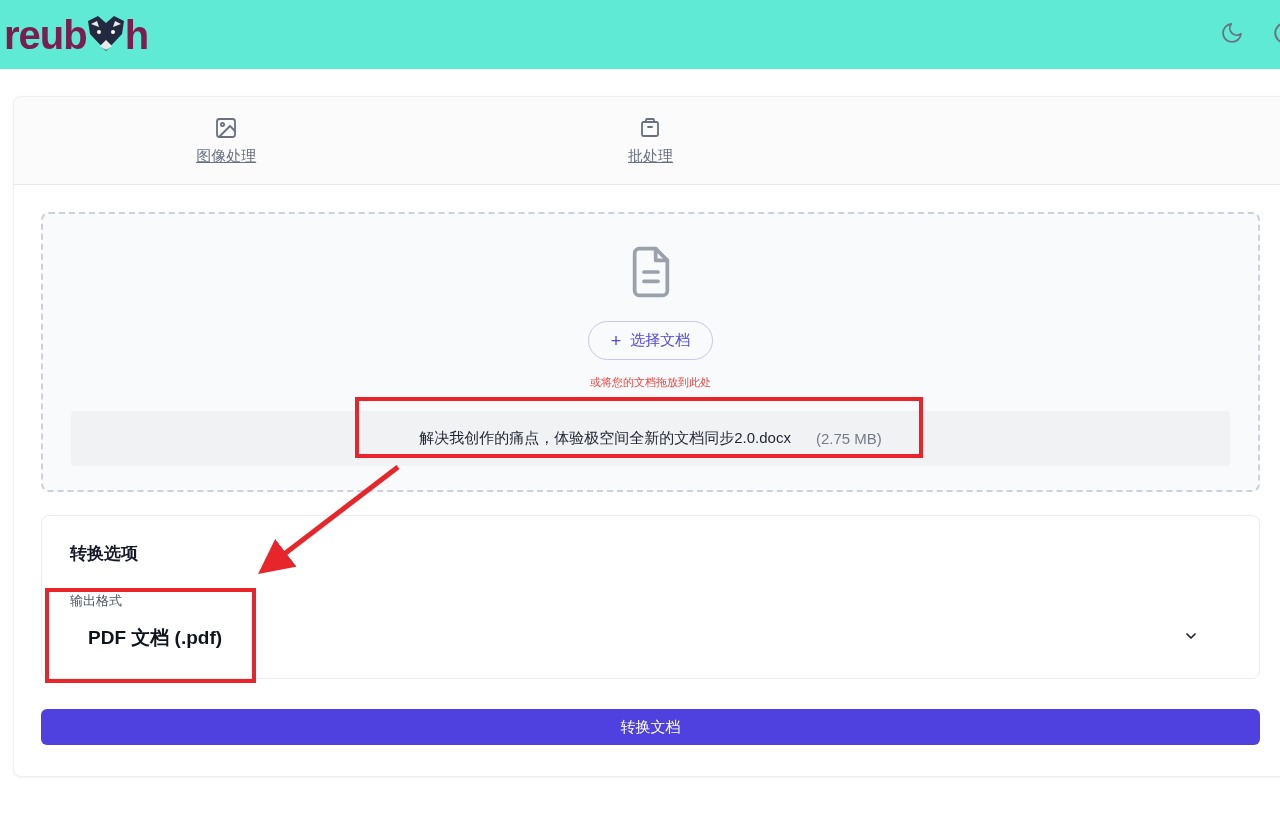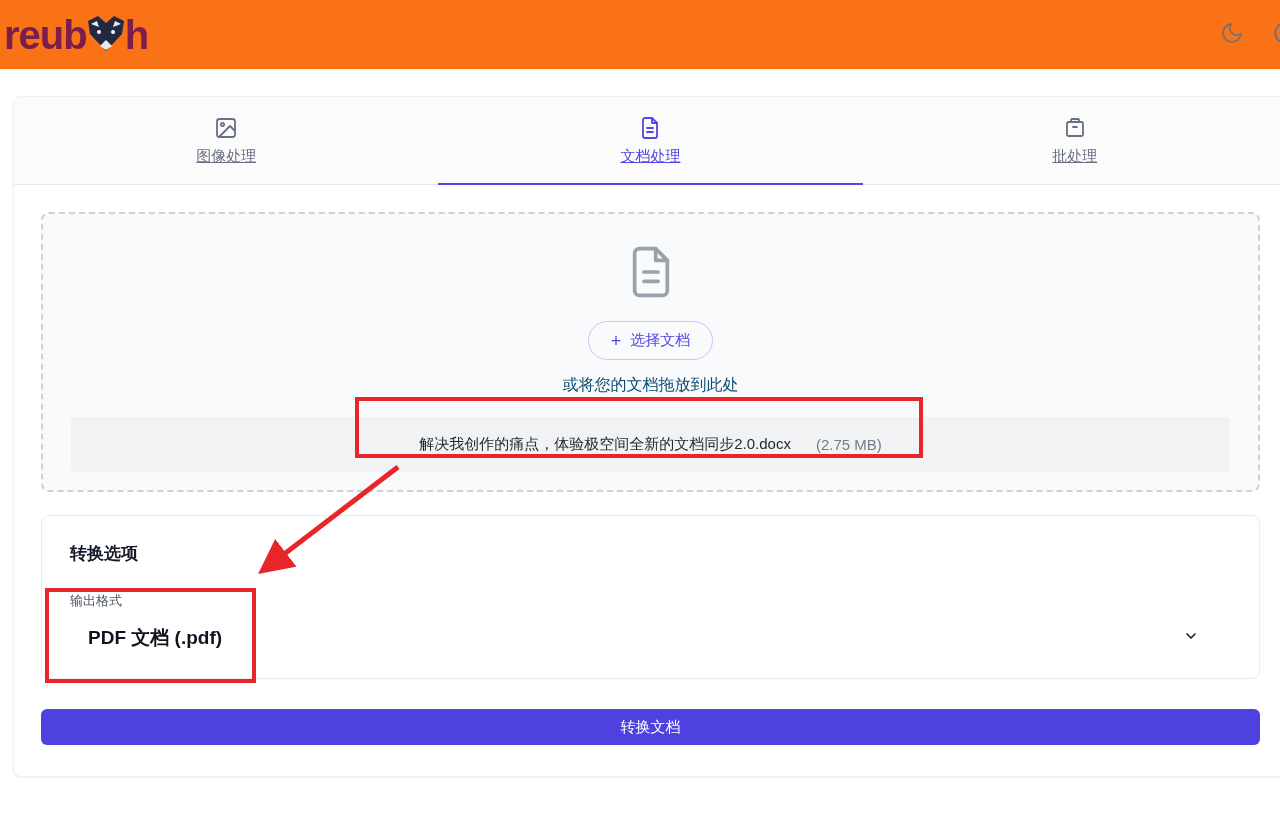--- a/index.html
+++ b/index.html
@@ -1,21 +1,21 @@
 <!DOCTYPE html>
 <html><head>
 <meta charset="utf-8">
 <style>
   * { margin: 0; padding: 0; box-sizing: border-box; }
   html, body { width: 1280px; height: 817px; overflow: hidden; background: #ffffff;
     font-family: "Liberation Sans", "DejaVu Sans", sans-serif; position: relative; }
 
   
   .header { height: 70px; display: flex; align-items: center; justify-content: space-between;
-    padding: 0 10px 0 4px; border-bottom: 1px solid #f1f1f2; background: #f97316; }
+    padding: 0 10px 0 4px; border-bottom: 1px solid #f1f1f2; background: #5eead4; }
   .logo { display: flex; align-items: center; color: #7b1d4e; font-weight: bold;
     font-size: 40px; letter-spacing: -1px; line-height: 1; }
   .logo .fox { margin: 4px -2px 0 -2px; }
   .header-actions { display: flex; align-items: center; gap: 28px; margin-right: -12px; }
   .icon-btn { background: none; border: none; cursor: pointer; color: #6b7280; padding: 0;
     display: flex; align-items: center; }
 
   
   .card { margin: 26px 0 0 13px; width: 1275px; background: #fff;
     border: 1px solid #efeff1; border-radius: 8px; box-shadow: 0 1px 3px rgba(0,0,0,.05); }
@@ -32,21 +32,21 @@
 
   
   .dropzone { height: 280px; border: 2px dashed #cdd2da; border-radius: 8px; background: #f9fafb;
     display: flex; flex-direction: column; align-items: center; padding-top: 30px; }
   .dz-doc-icon { color: #9aa1ac; }
   .select-btn { margin-top: 17px; display: flex; align-items: center; gap: 9px;
     border: 1px solid #c9c4f5; background: transparent; border-radius: 9999px;
     color: #5347e6; font-size: 15px; padding: 9px 22px; cursor: pointer;
     font-family: inherit; }
   .select-btn .plus { font-size: 18px; line-height: 1; font-weight: 400; }
-  .dz-hint { margin-top: 15px; color: #0c4a6e; font-size: 16px; }
+  .dz-hint { margin-top: 15px; color: #ef4444; font-size: 11px; }
   .file-row { margin-top: 21px; align-self: stretch; margin-left: 28px; margin-right: 28px;
     height: 55px; background: #f1f2f4; border-radius: 4px; display: flex; align-items: center;
     justify-content: center; gap: 25px; }
   .file-name { color: #1f2430; font-size: 15px; }
   .file-size { color: #757c89; font-size: 15px; }
 
   
   .options-card { margin-top: 23px; height: 164px; border: 1px solid #ececee; border-radius: 8px;
     background: #fff; padding: 26px 28px; }
   .options-title { color: #15192a; font-size: 17px; font-weight: 600; }
@@ -109,32 +109,20 @@
     <div class="tab">
       <span>
         <svg width="24" height="24" viewBox="0 0 24 24" fill="none" stroke="currentColor" stroke-width="1.8" stroke-linecap="round" stroke-linejoin="round">
           <rect x="3" y="3" width="18" height="18" rx="2.5"></rect>
           <circle cx="8.5" cy="8.5" r="1.6"></circle>
           <path d="M21 15l-5-5L5 21"></path>
         </svg>
       </span>
       <span>图像处理</span>
     </div>
-    <div class="tab active">
-      <span>
-        <svg width="24" height="24" viewBox="0 0 24 24" fill="none" stroke="currentColor" stroke-width="1.8" stroke-linecap="round" stroke-linejoin="round">
-          <path d="M14 2H7a2 2 0 0 0-2 2v16a2 2 0 0 0 2 2h10a2 2 0 0 0 2-2V7z"></path>
-          <path d="M14 2v5h5"></path>
-          <line x1="9" y1="12" x2="15" y2="12"></line>
-          <line x1="9" y1="16" x2="15" y2="16"></line>
-        </svg>
-      </span>
-      <span>文档处理</span>
-      <span class="underline"></span>
-    </div>
     <div class="tab">
       <span>
         <svg width="24" height="24" viewBox="0 0 24 24" fill="none" stroke="currentColor" stroke-width="1.8" stroke-linecap="round" stroke-linejoin="round">
           <rect x="4" y="6" width="16" height="14" rx="1.5"></rect>
           <rect x="8" y="3" width="8" height="3" rx="1"></rect>
           <line x1="10" y1="11" x2="14" y2="11"></line>
         </svg>
       </span>
       <span>批处理</span>
     </div>

